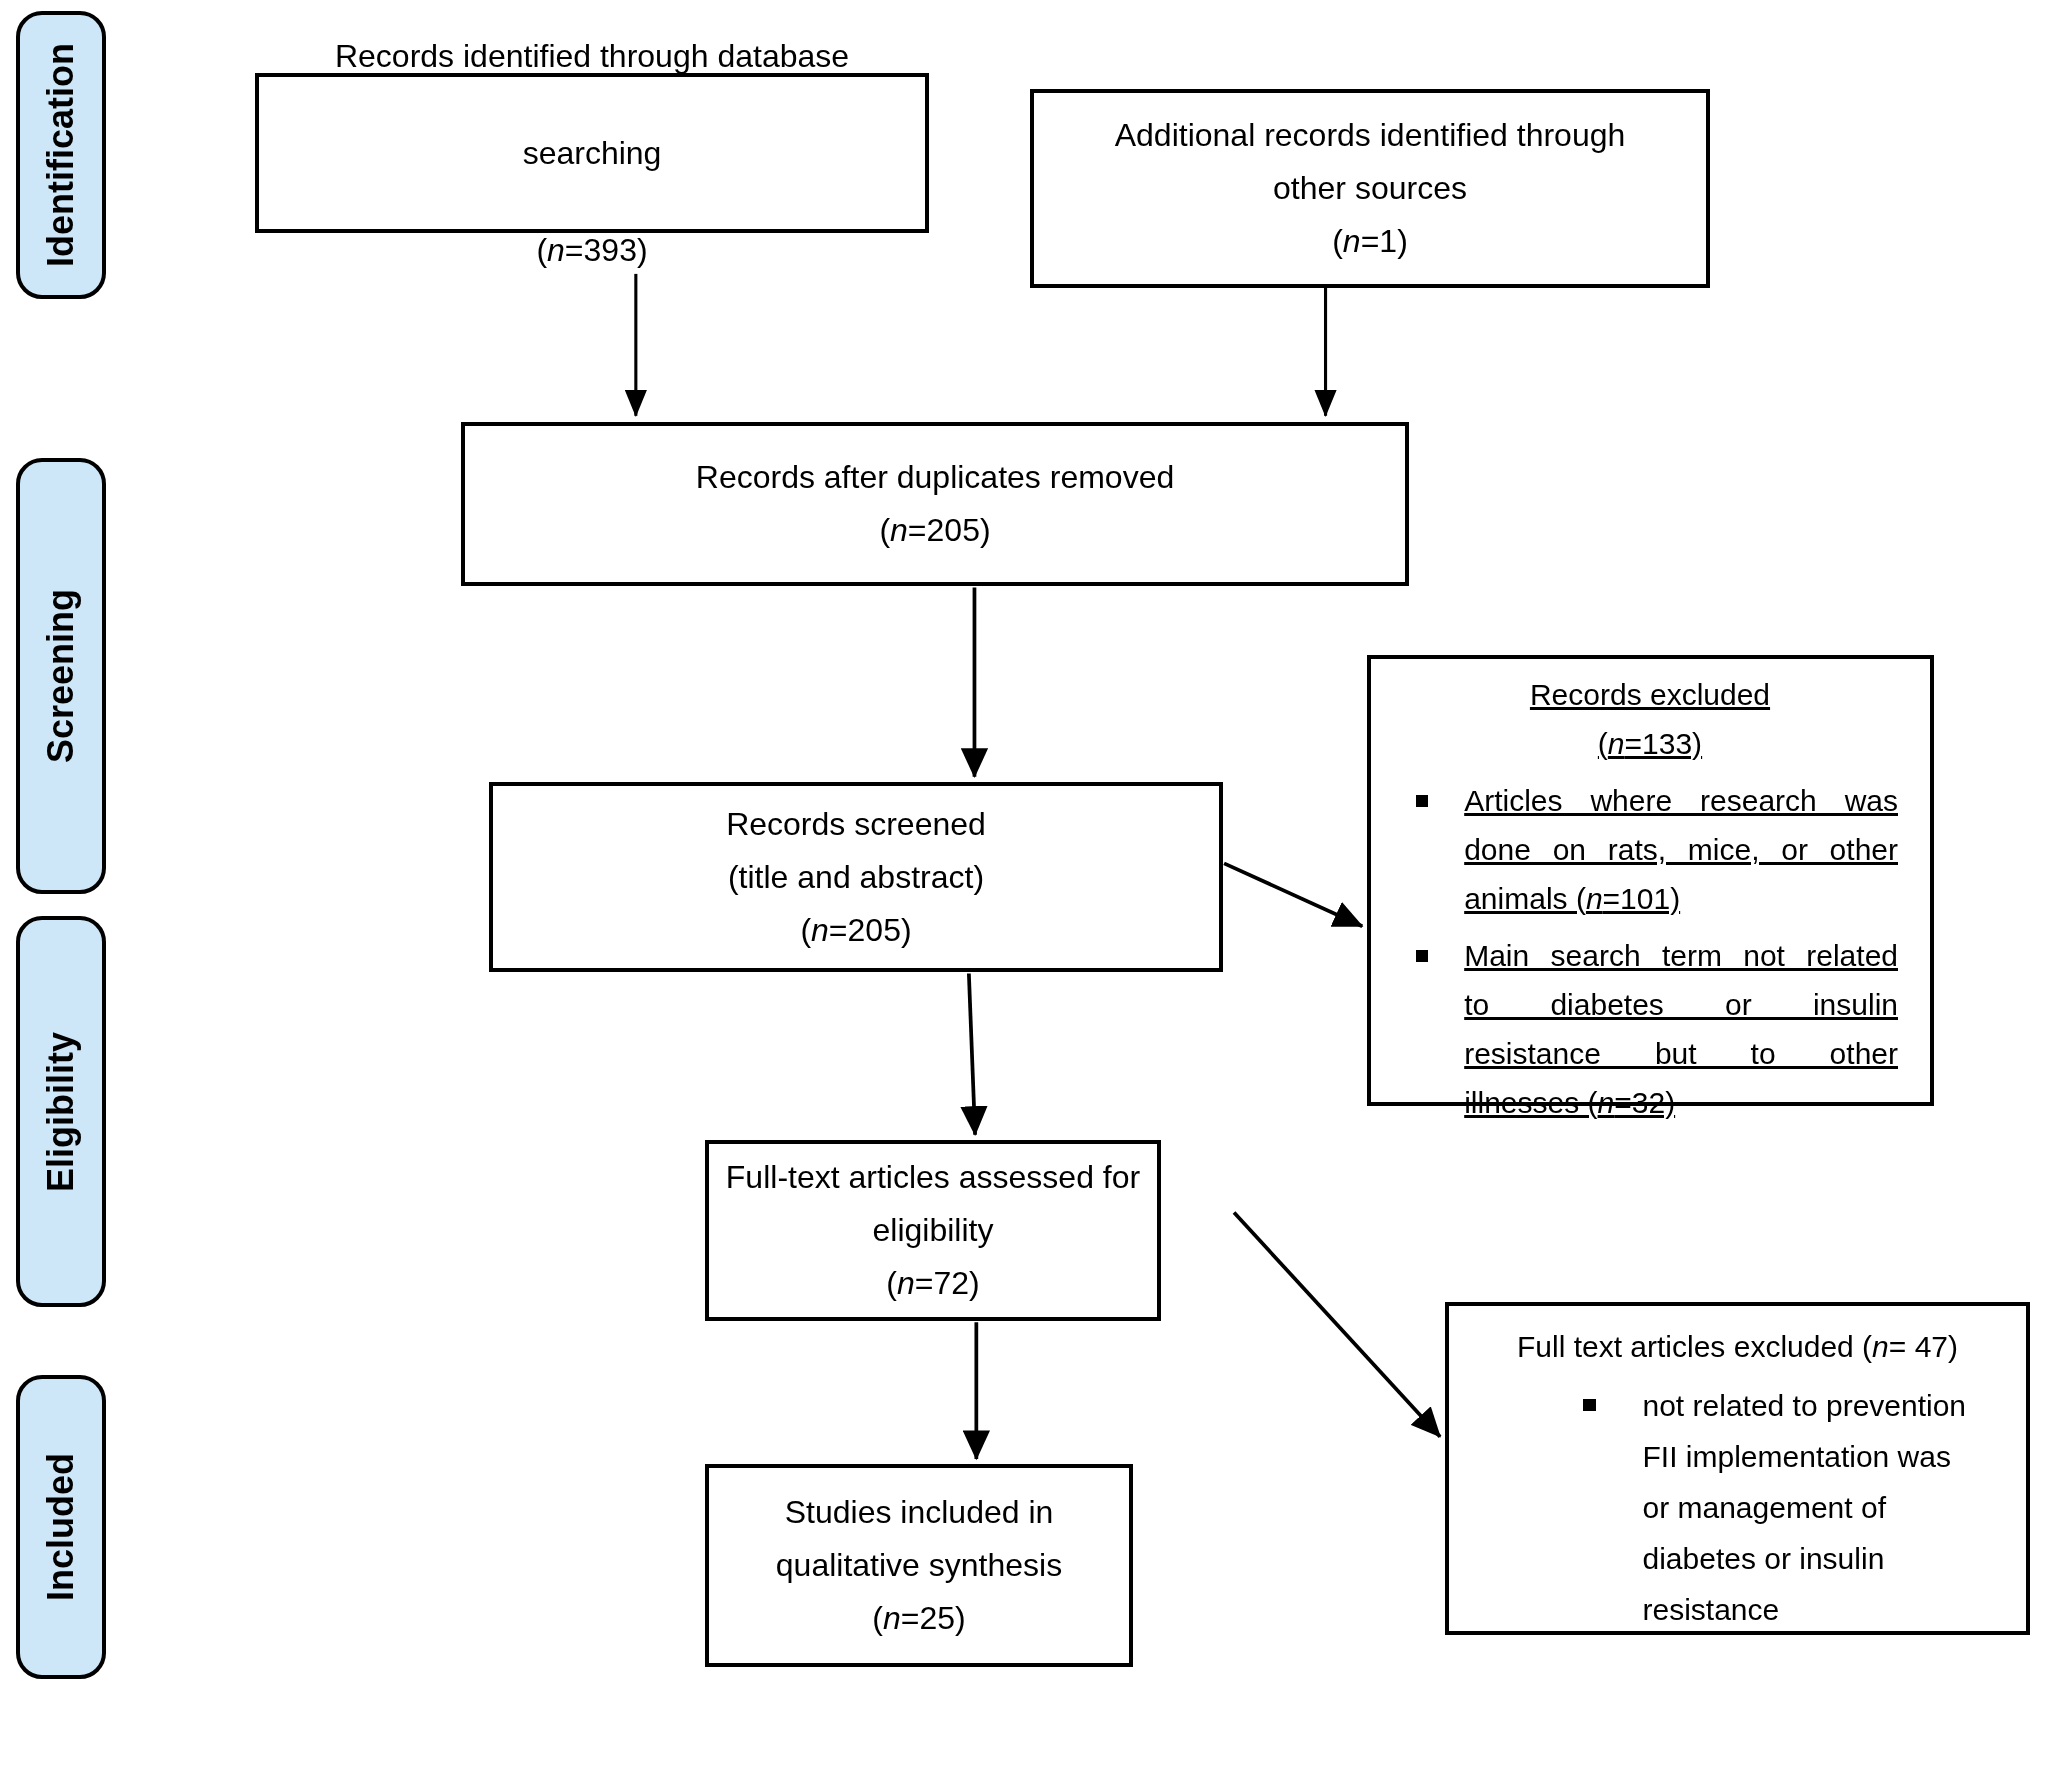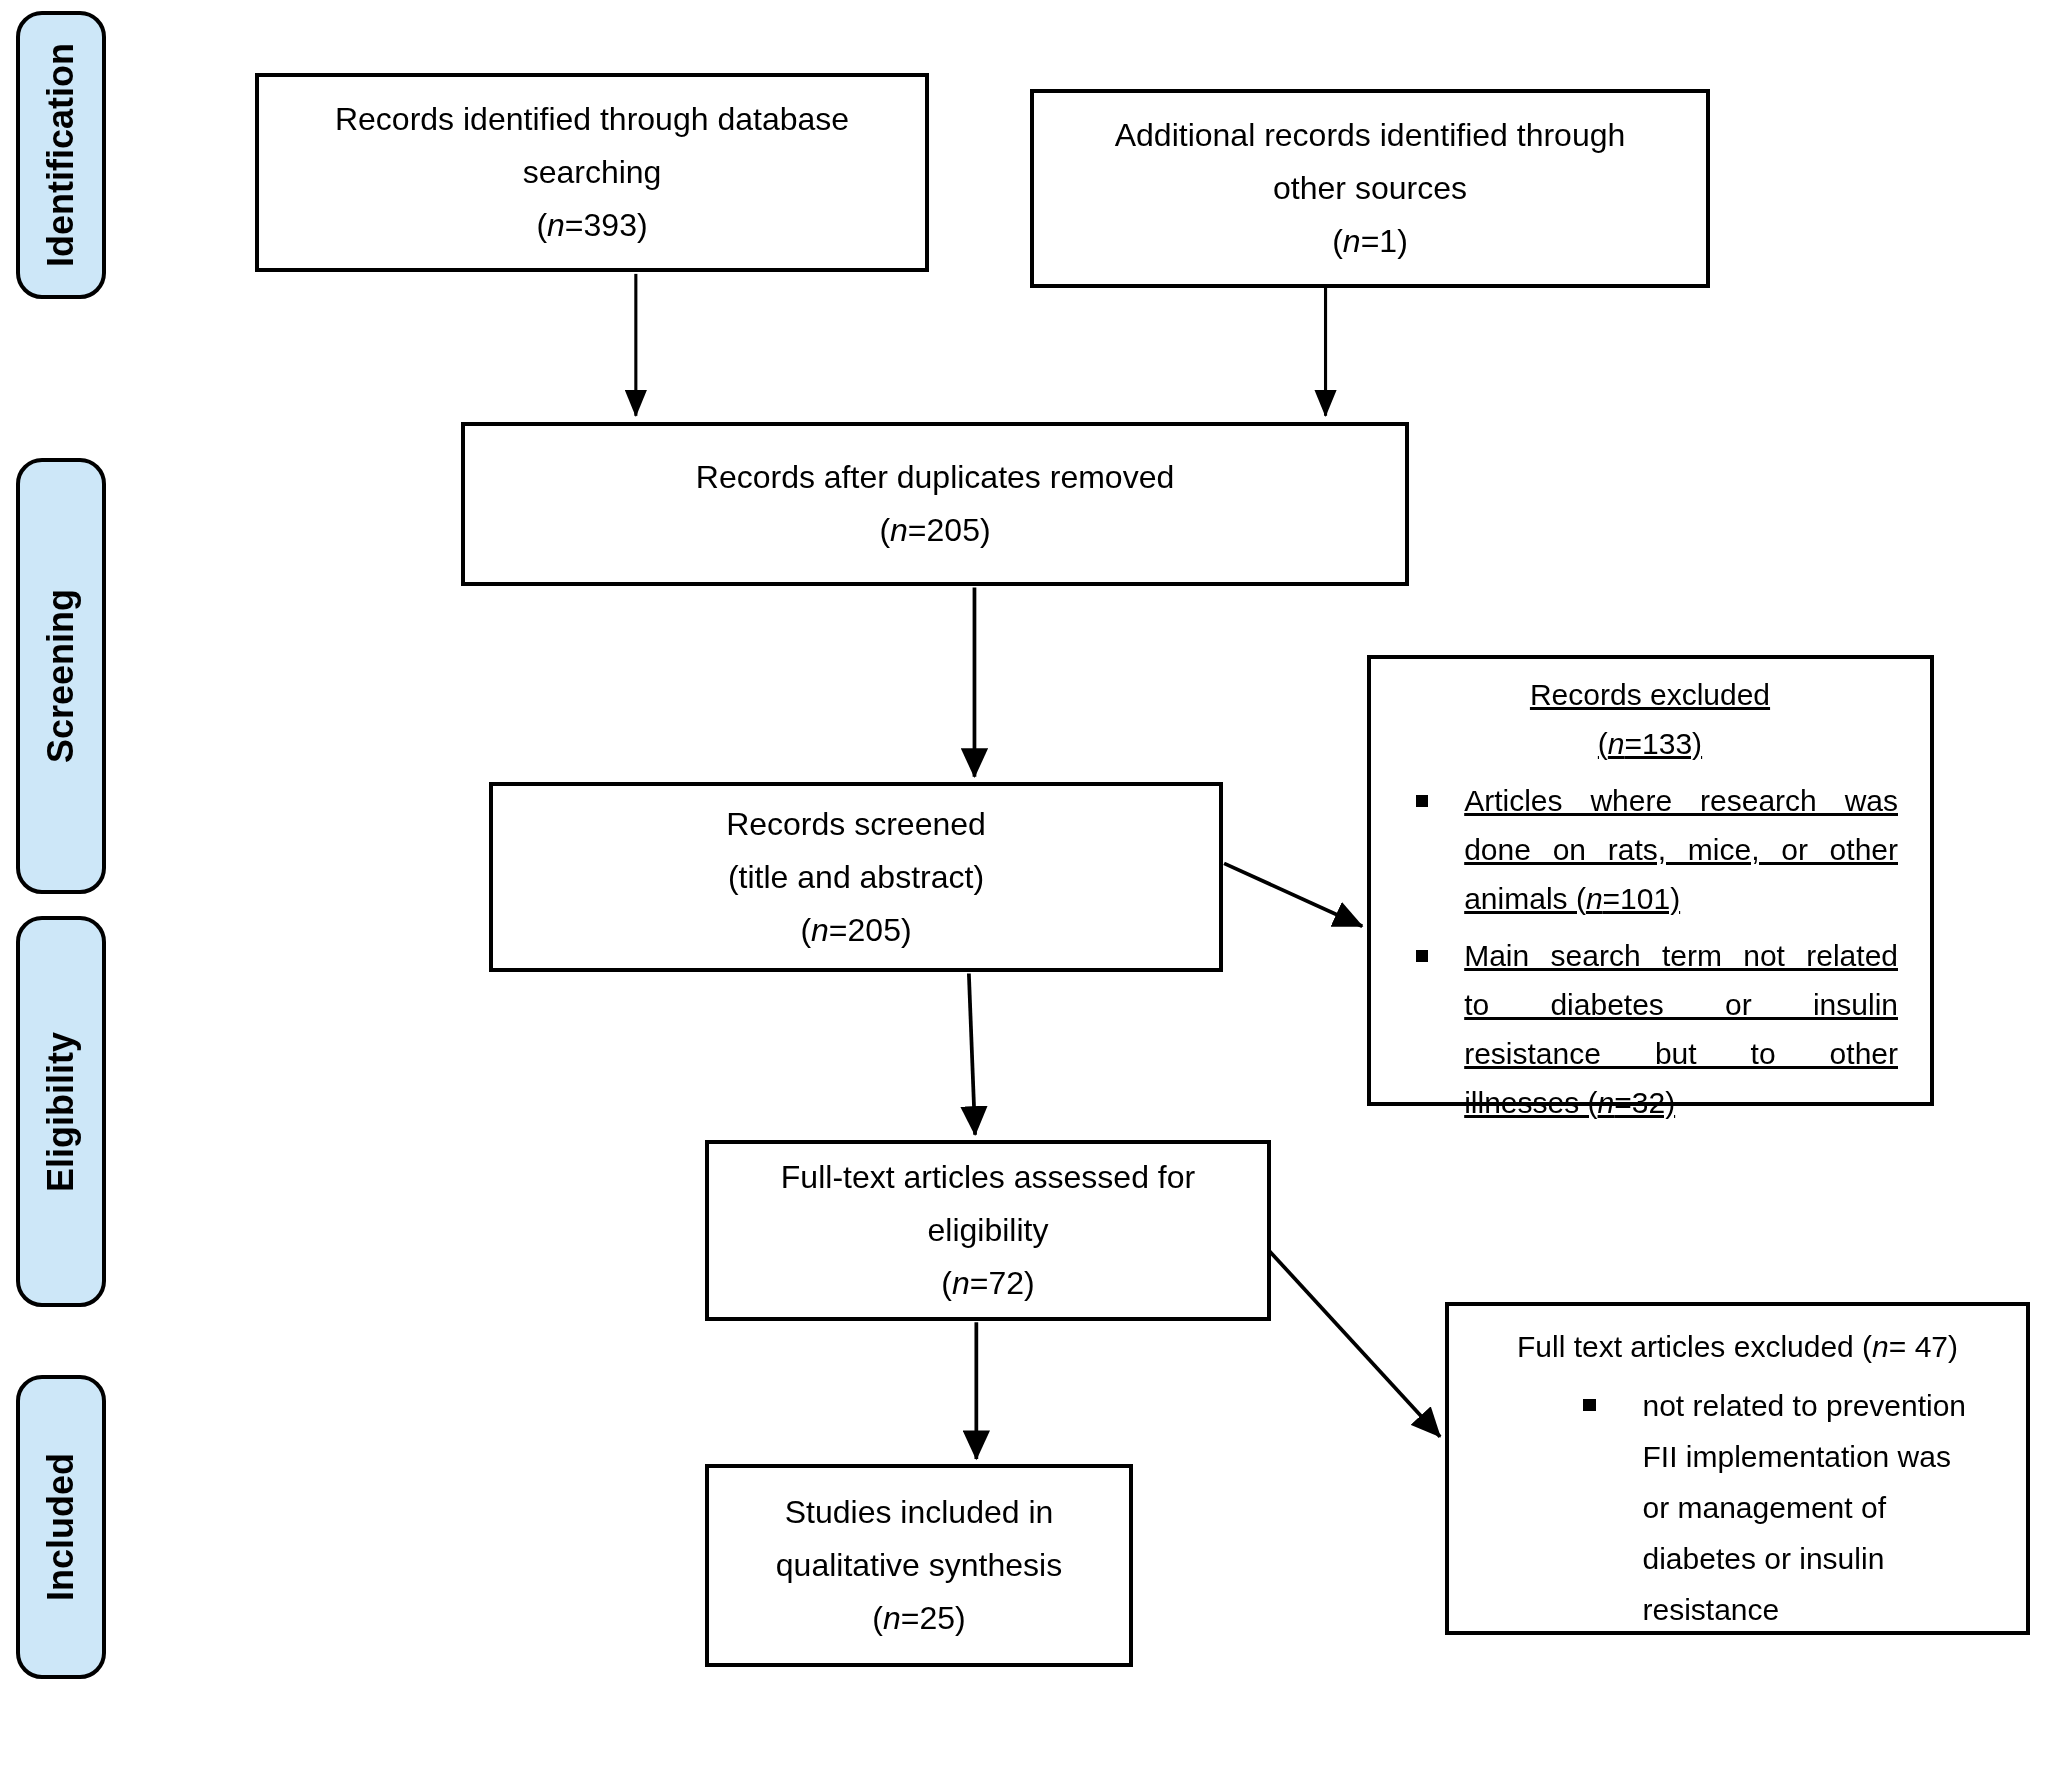--- a/index.html
+++ b/index.html
@@ -43,27 +43,27 @@
     box-sizing: border-box;
     font-size: 32px;
     line-height: 53px;
   }
   .vcenter {
     display: flex;
     flex-direction: column;
     justify-content: center;
     text-align: center;
   }
-  #box-a { left: 255px;  top: 73px;  width: 674px; height: 199px; }
+  #box-a { left: 255px;  top: 73px;  width: 674px; height: 160px; gap: 44px; }
   #box-b { left: 1030px; top: 89px;  width: 680px; height: 199px; }
   #box-c { left: 461px;  top: 422px;  width: 948px; height: 164px; }
   #box-d { left: 489px;  top: 782px; width: 734px; height: 190px; }
   #box-e { left: 1367px; top: 655px; width: 567px;  height: 451px;
            font-size: 30px; line-height: 49px; padding: 11.2px 32px 0 31px; text-decoration: underline; }
-  #box-f { left: 705px; top: 1140px; width: 566px;  height: 181px; }
+  #box-f { left: 705px; top: 1140px; width: 456px;  height: 181px; }
   #box-g { left: 1445px; top: 1302px; width: 585px;  height: 333px;
            font-size: 30px; line-height: 51px; padding: 15px 28px 0 28px; }
   #box-h { left: 705px; top: 1464px; width: 428px;  height: 203px; }
 
   .center { text-align: center; }
   .j { text-align: justify; text-align-last: justify; }
   .bullet { display: flex; margin-top: 8px; }
   .sq {
     width: 12.5px; height: 12.5px;
     background: #000;

